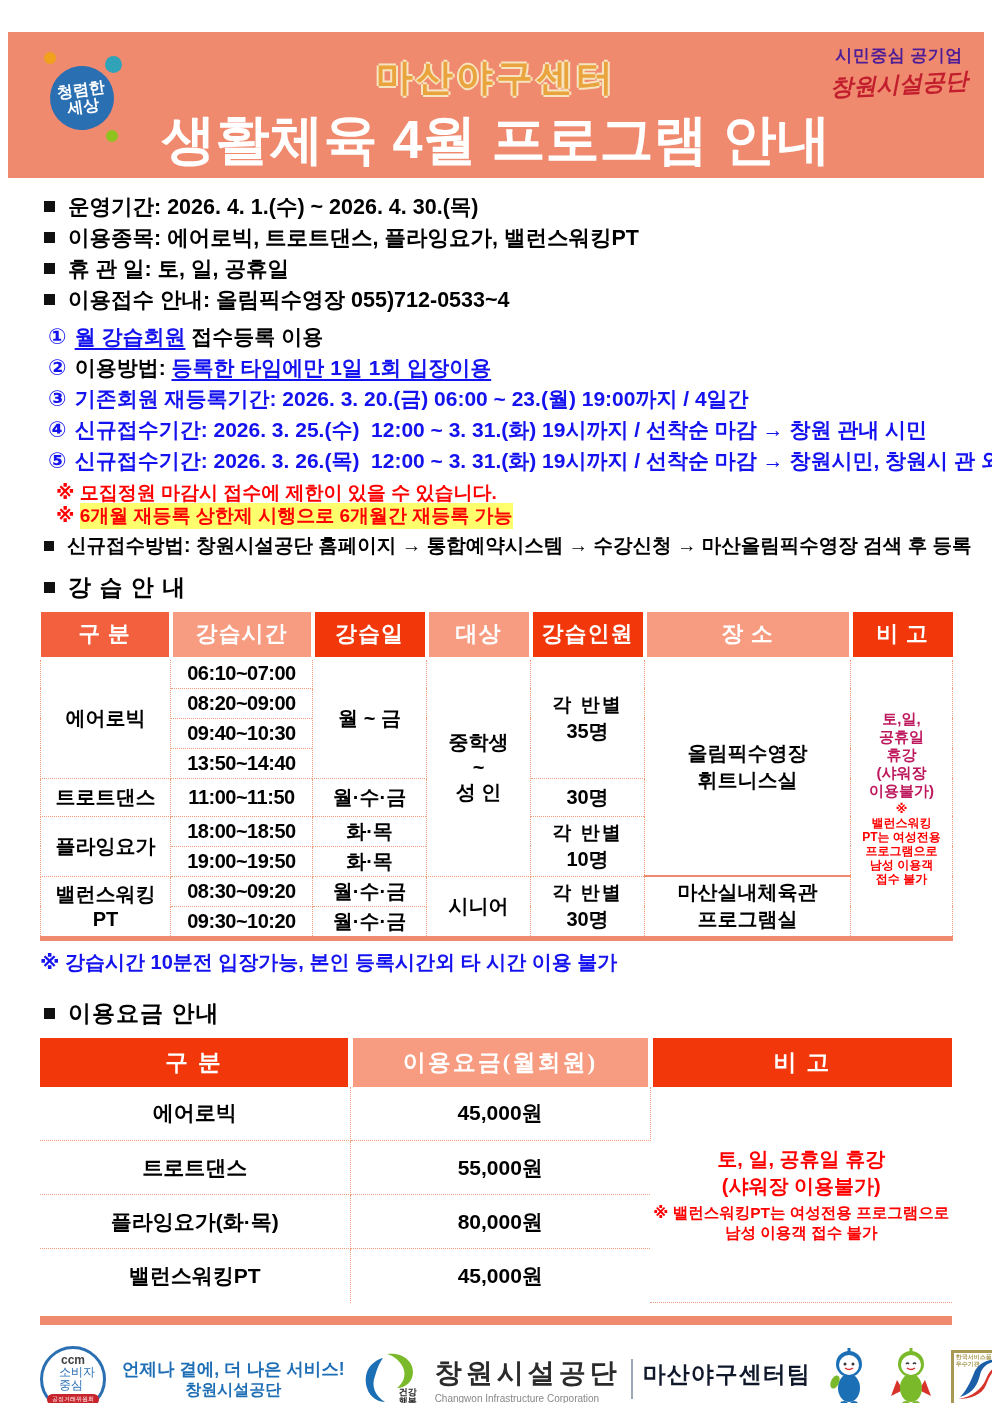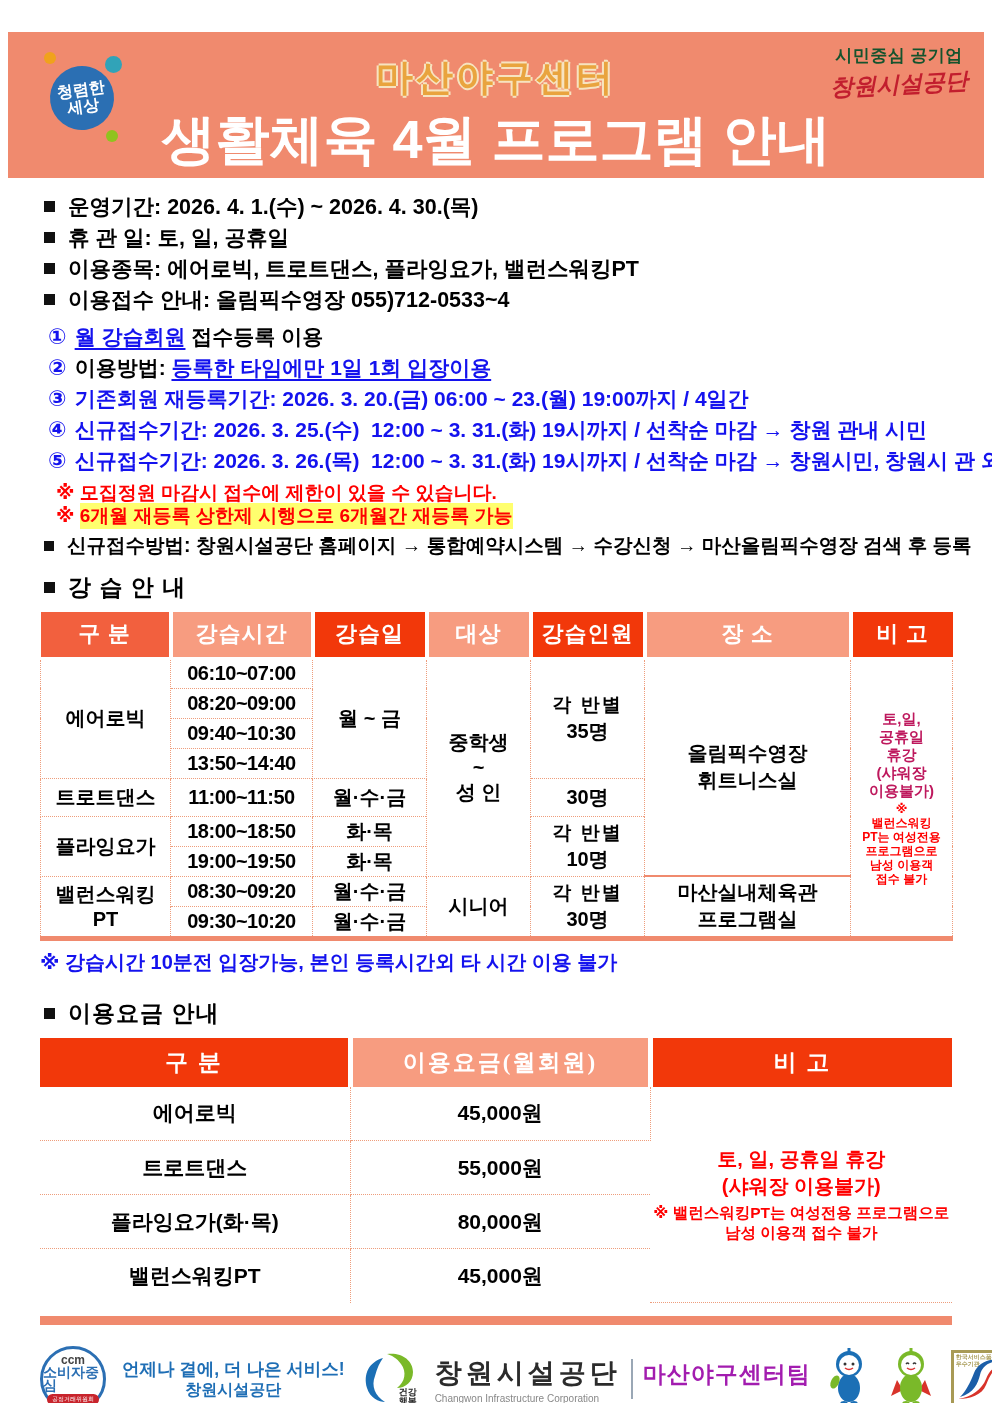--- a/index.html
+++ b/index.html
@@ -23,21 +23,21 @@
   .dot-yellow { width:12px; height:12px; background:#F0A21C; left:0; top:2px; }
   .dot-teal { width:17px; height:17px; background:#31A3B8; right:0; top:6px; }
   .dot-green { width:12px; height:12px; background:#8FC31F; right:4px; bottom:0; }
   .banner-titles { text-align:center; padding-top:21px; }
   .title-top {
     display:inline-block; font-size:37px; font-weight:800; letter-spacing:3px; color:#E9A43E;
     text-shadow:-2px 0 0 #F7E3C0, 2px 0 0 #F7E3C0, 0 -2px 0 #F7E3C0, 0 2px 0 #F7E3C0;
   }
   .title-main { font-size:54px; font-weight:800; color:#fff; letter-spacing:0px; margin-top:1px; }
   .corp-box { position:absolute; right:16px; top:12px; text-align:center; }
-  .corp-tag { color:#14532d; font-weight:bold; font-size:17px; letter-spacing:0.5px; }
+  .corp-tag { color:#4c1d95; font-weight:bold; font-size:17px; letter-spacing:0.5px; }
   .corp-script {
     color:#C21E2E; font-size:23px; font-weight:bold; font-style:italic;
     font-family:"Liberation Serif",serif; transform:rotate(-3deg); margin-top:2px;
   }
 
   
   .info { margin:13px 0 0 44px; }
   .b-line { display:flex; align-items:center; height:31px; font-size:21.5px; font-weight:bold; }
   .sq { width:11px; height:11px; background:#111; margin-right:13px; flex:0 0 auto; }
   .reg { margin:6px 0 0 48px; }
@@ -102,34 +102,34 @@
   .fee-rm-big { color:#FF0000; font-size:20px; line-height:27px; font-weight:bold; white-space:pre-line; }
   .fee-rm-small { color:#FF0000; font-size:15.5px; line-height:20px; font-weight:bold; white-space:pre-line; margin-top:3px; }
 
   .divider { height:9px; background:#F08A6E; margin:13px 40px 0; }
 
   
   .footer { margin:14px 40px 0; display:flex; align-items:center; gap:16px; height:80px; }
   .ccm { width:66px; height:66px; border:3px solid #2B6FB3; border-radius:50%;
     display:flex; flex-direction:column; align-items:center; justify-content:center; position:relative; flex:0 0 auto; }
   .ccm-top { font-size:12px; font-weight:bold; color:#444; line-height:12px; }
-  .ccm-mid { font-size:14px; font-weight:bold; color:#2B6FB3; line-height:13px; }
+  .ccm-mid { font-size:12px; font-weight:normal; color:#2B6FB3; line-height:13px;margin-left:16px; }
   .ccm-bottom { margin-top:2px; background:#C8242C; color:#fff; font-size:6px; padding:1px 5px; border-radius:6px; }
   .slogan { text-align:center; color:#1E6EB5; font-weight:800; flex:0 0 auto; }
   .slogan-1 { font-size:17.5px; line-height:21px; }
   .slogan-2 { font-size:16px; line-height:20px; }
   .swoosh { position:relative; width:58px; height:58px; flex:0 0 auto; }
   .health-text { position:absolute; right:2px; bottom:2px; font-size:9px; line-height:9px; font-weight:bold;
     color:#222; white-space:pre-line; font-family:"Liberation Serif",serif; }
   .corp-block { display:flex; align-items:center; gap:10px; flex:0 0 auto; }
   .corp-main { display:flex; flex-direction:column; }
   .corp-name { font-size:27px; font-weight:800; color:#2b2b2b; letter-spacing:4px; }
   .corp-eng { font-size:10px; color:#888; margin-top:2px; }
   .v-sep { width:2px; height:40px; background:#9aa7b5; flex:0 0 auto; }
-  .team-name { font-size:23px; font-weight:800; color:#a21caf; letter-spacing:1px; align-self:flex-start; margin-top:4px; }
+  .team-name { font-size:23px; font-weight:800; color:#0f172a; letter-spacing:1px; align-self:flex-start; margin-top:4px; }
   .mascot { flex:0 0 auto; }
   .quality { width:58px; height:58px; border:3px solid #A89A55; position:relative; background:#fff; flex:0 0 auto; }
   .q-text { position:absolute; left:2px; top:1px; font-size:6px; line-height:7px; color:#A89A55; font-weight:bold; white-space:pre-line; }
 </style>
 </head>
 <body>
 
 <div class="page">
 
   <header class="banner">
@@ -152,25 +152,25 @@
     </div>
   </header>
 
   <section class="info">
     <div class="b-line">
       <span class="sq"></span>
       <span>운영기간: 2026. 4. 1.(수) ~ 2026. 4. 30.(목)</span>
     </div>
     <div class="b-line">
       <span class="sq"></span>
-      <span>휴 관 일: 토, 일, 공휴일</span>
+      <span>이용종목: 에어로빅, 트로트댄스, 플라잉요가, 밸런스워킹PT</span>
     </div>
     <div class="b-line">
       <span class="sq"></span>
-      <span>이용종목: 에어로빅, 트로트댄스, 플라잉요가, 밸런스워킹PT</span>
+      <span>휴 관 일: 토, 일, 공휴일</span>
     </div>
     <div class="b-line">
       <span class="sq"></span>
       <span>이용접수 안내: 올림픽수영장 055)712-0533~4</span>
     </div>
   </section>
 
   <section class="reg">
     <div class="r-line">
       <span class="marker">①</span>

